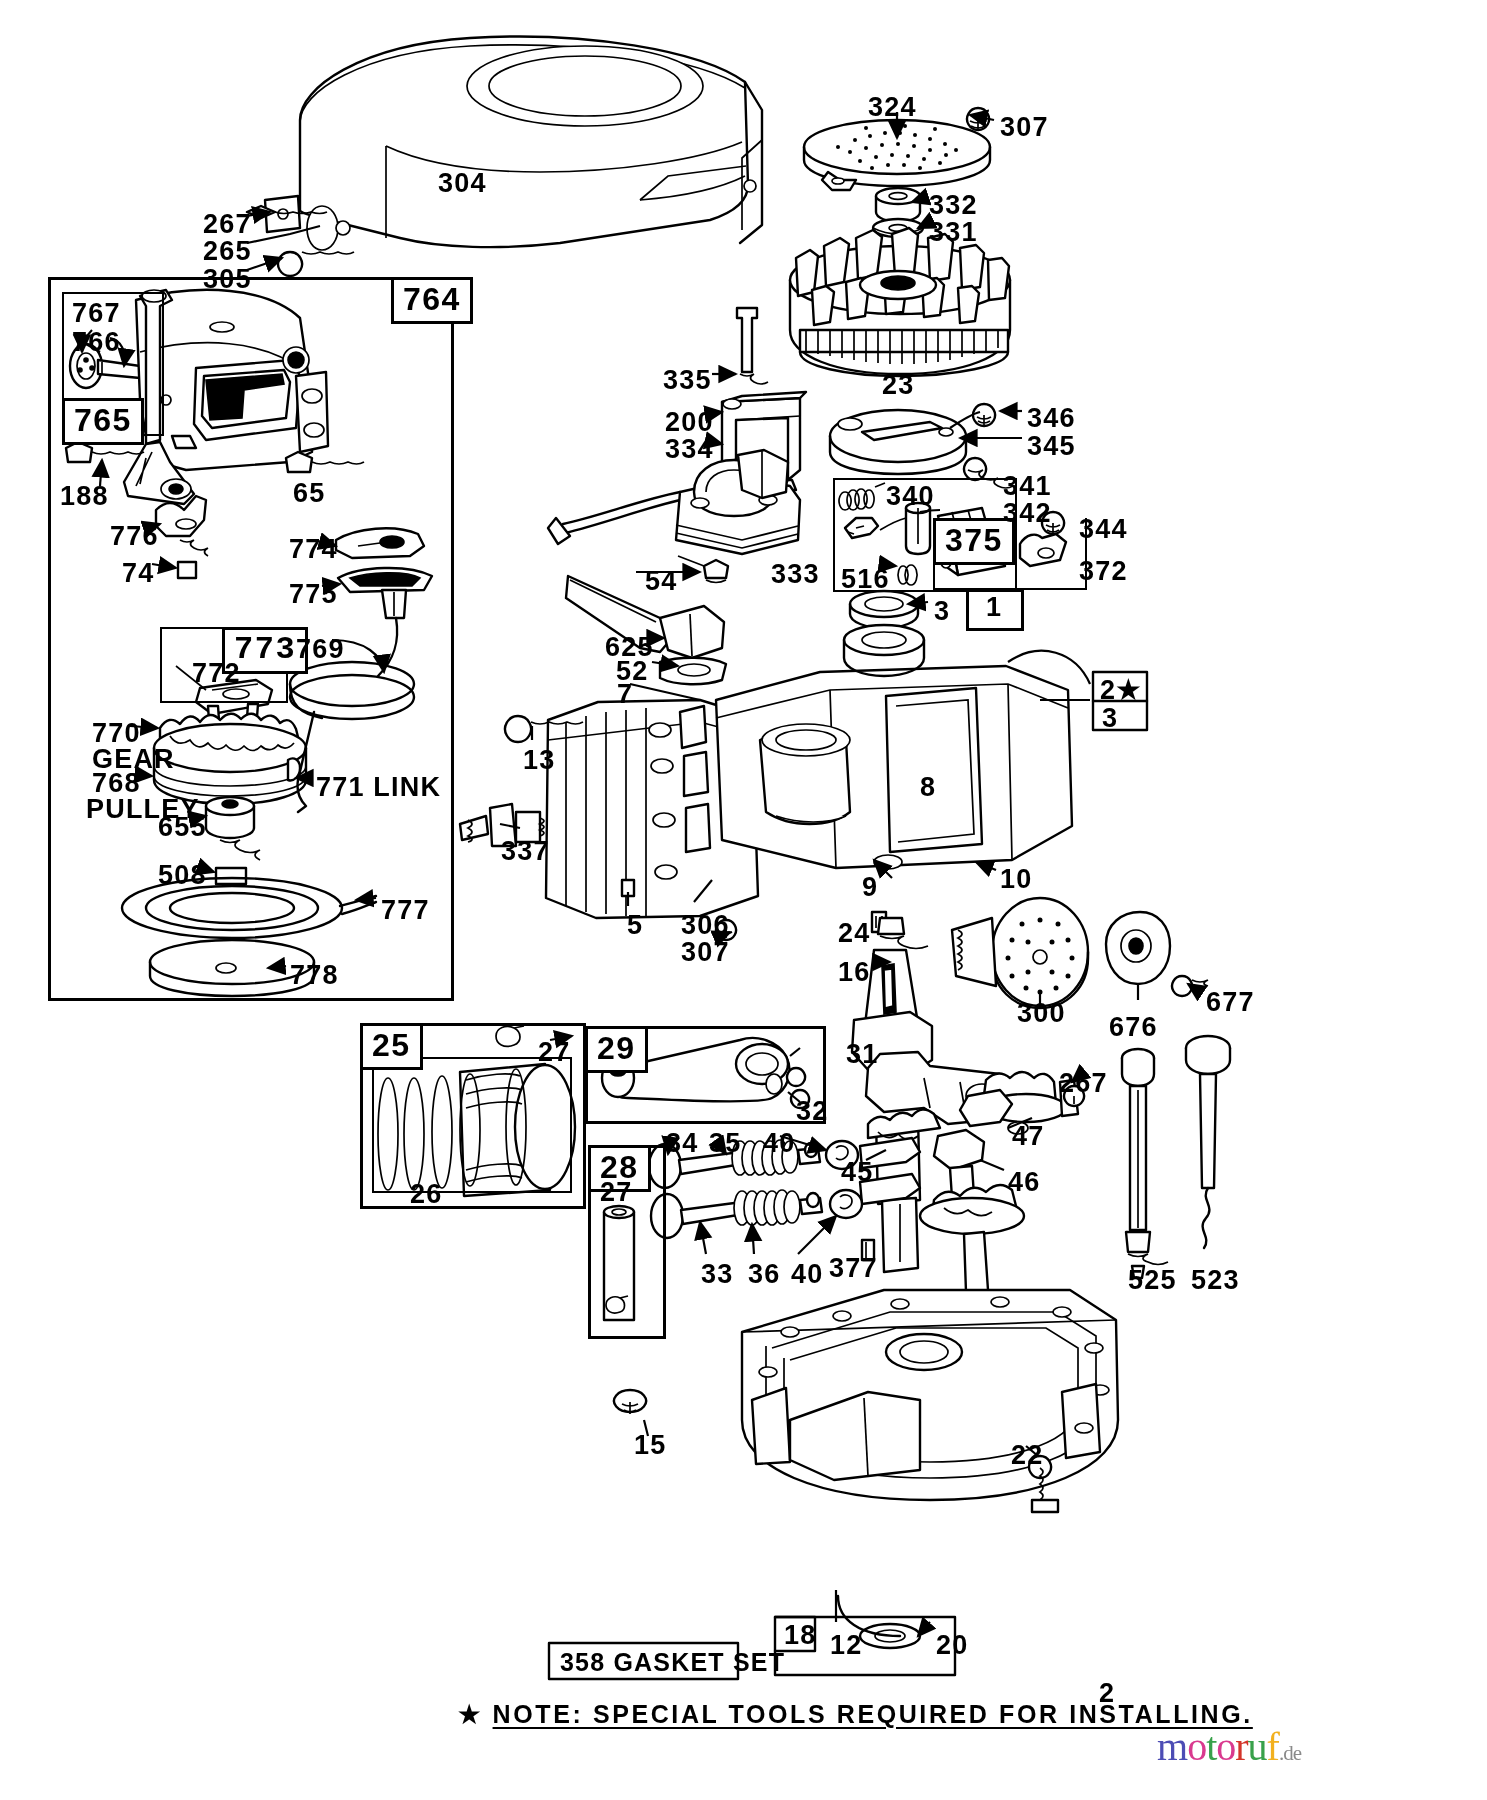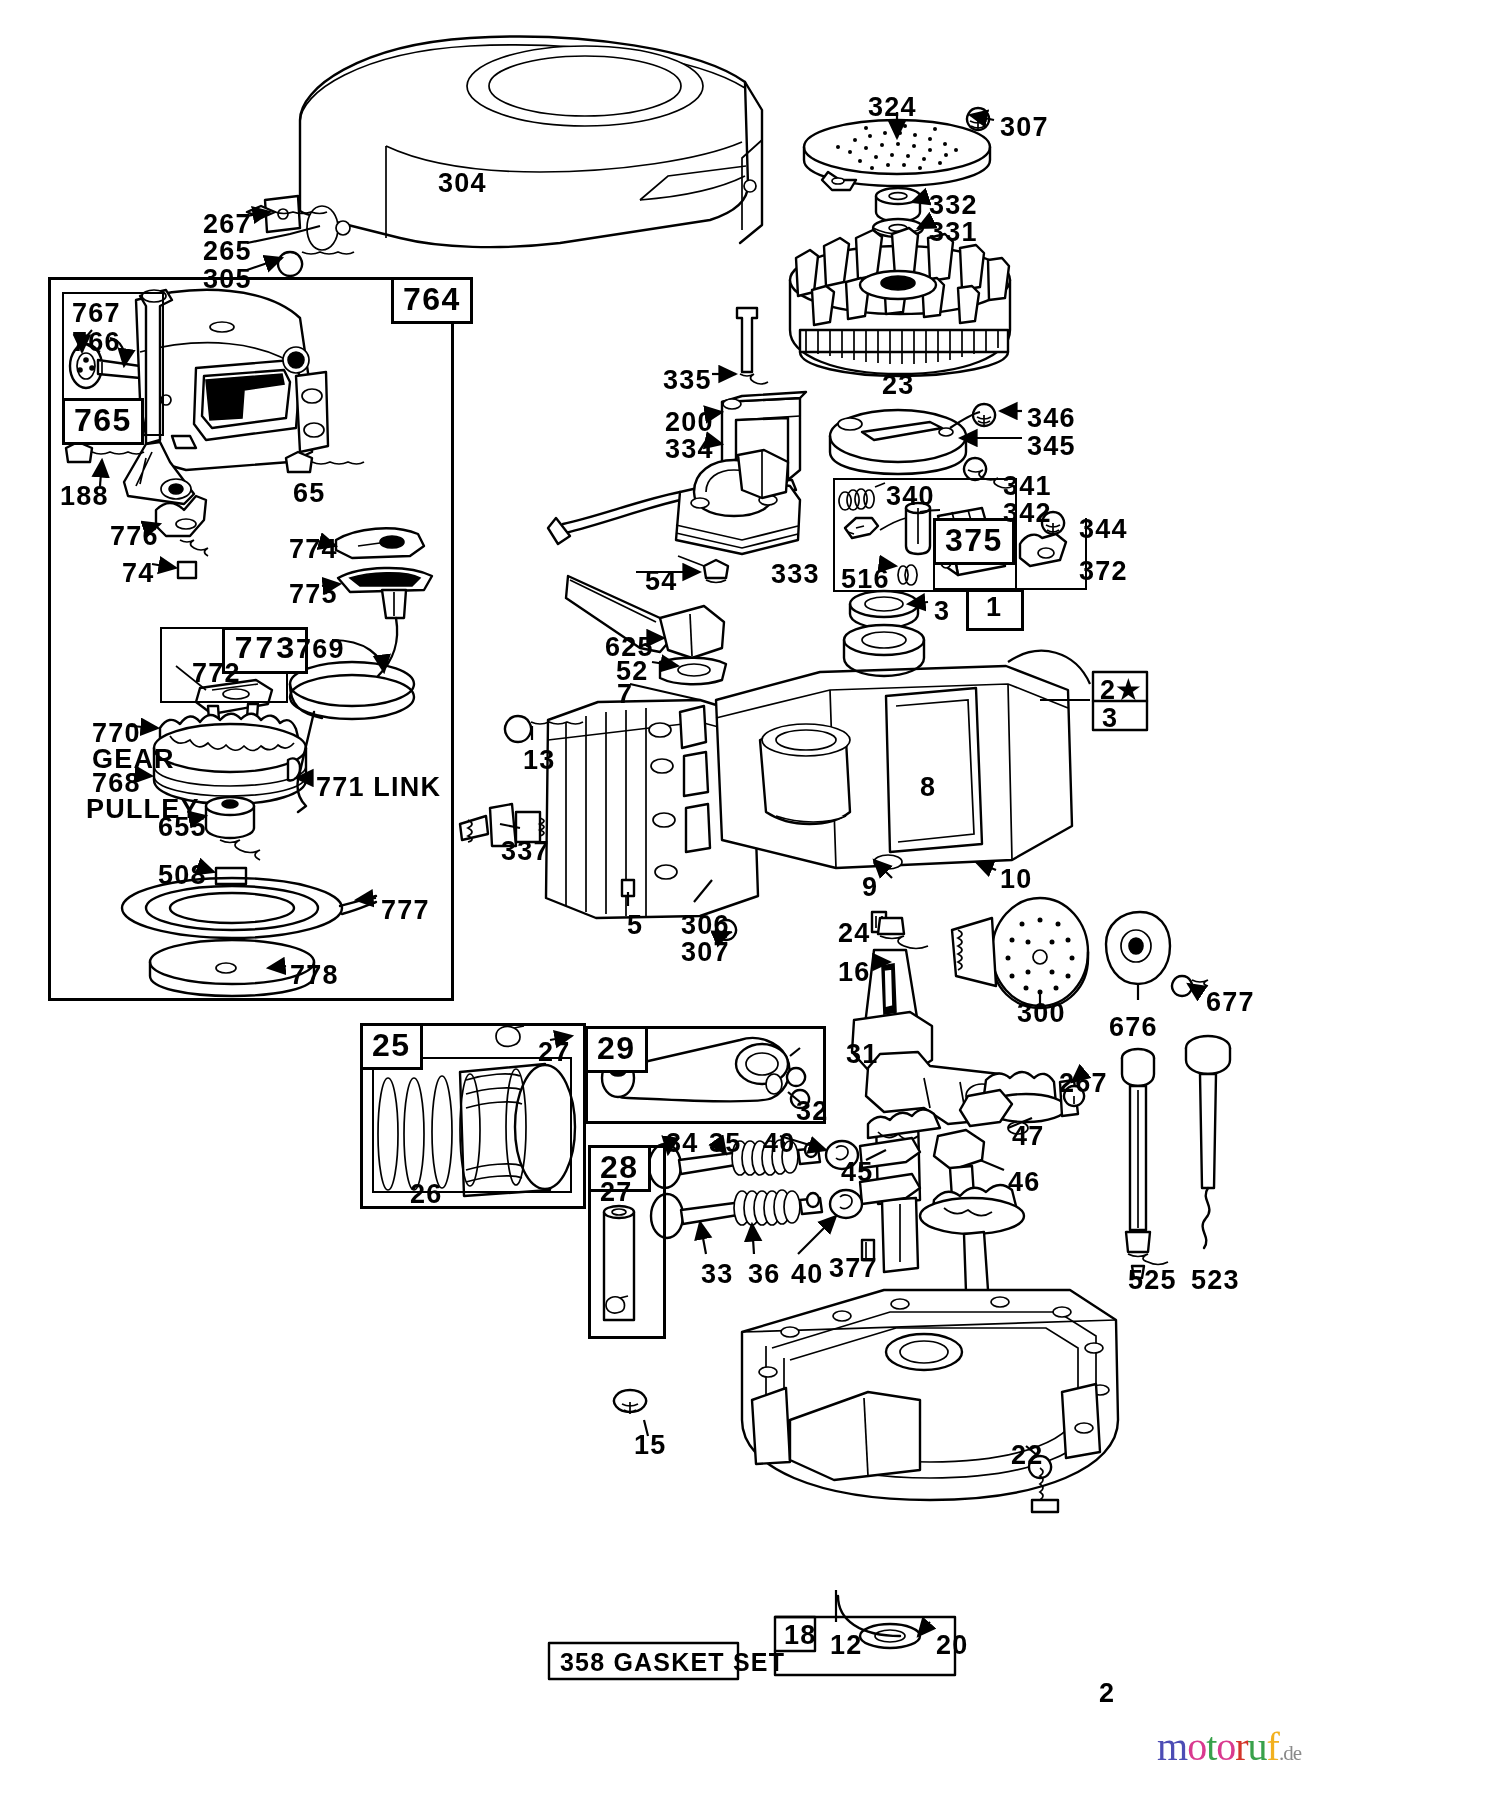--- a/index.html
+++ b/index.html
@@ -768,16 +768,20 @@
       <div class="lbl n" style="left: 1012px; top: 1121px;">47</div>
       <div class="lbl n" style="left: 1128px; top: 1265px;">525</div>
       <div class="lbl n" style="left: 1191px; top: 1265px;">523</div>
       <div class="lbl n" style="left: 634px; top: 1430px;">15</div>
       <div class="lbl n" style="left: 1011px; top: 1440px;">22</div>
       <div class="lbl n" style="left: 830px; top: 1630px;">12</div>
       <div class="lbl n" style="left: 936px; top: 1630px;">20</div>
       <div class="lbl n" style="left: 1099px; top: 1678px;">2</div>
     </div>
 
+<div class="note" style="left:458px;top:1700px;">
+  <span class="star">★</span>
+  <u>NOTE: SPECIAL TOOLS REQUIRED FOR INSTALLING.</u>
+</div>
 
 <div id="wm" style="left:1157px;top:1723px;"><span style="color: rgb(77, 77, 181);">m</span><span style="color: rgb(217, 58, 143);">o</span><span style="color: rgb(57, 161, 75);">t</span><span style="color: rgb(217, 58, 143);">o</span><span style="color: rgb(212, 53, 42);">r</span><span style="color: rgb(57, 161, 75);">u</span><span style="color: rgb(242, 176, 30);">f</span><span class="d">.de</span></div>
 
 </div>
 
 </body></html>

